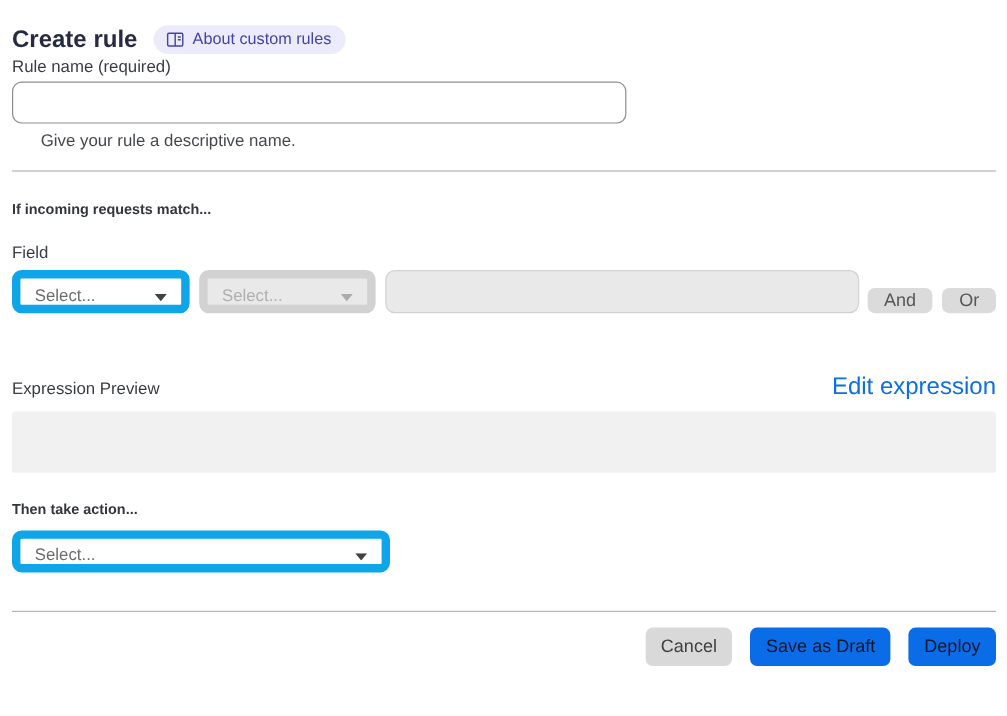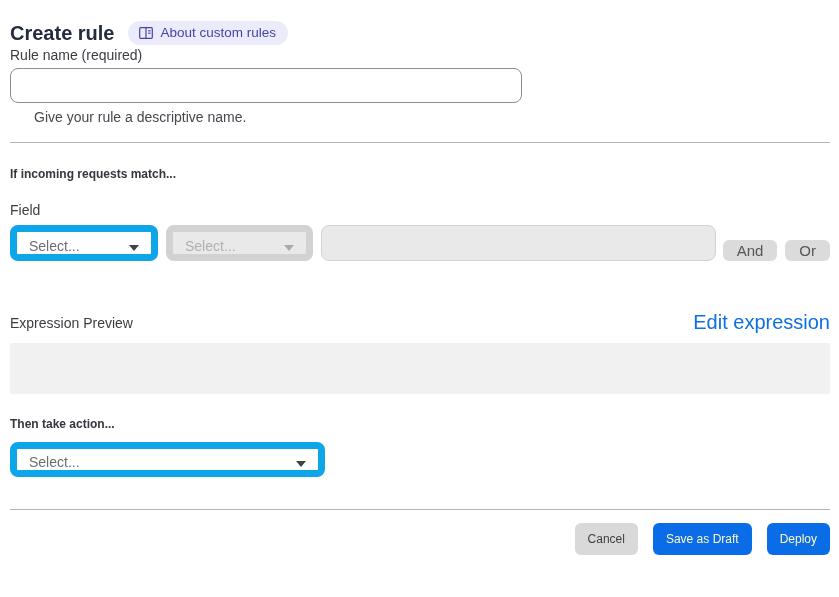--- a/index.html
+++ b/index.html
@@ -82,25 +82,25 @@
   .preview-header a{color:var(--link);text-decoration:none;cursor:pointer;font-size:20px;}
   .preview-box{margin-top:9px;height:51px;background:var(--preview-bg);border-radius:2px;}
 
   
   .choose-label{display:block;margin-top:16px;font-size:14px;line-height:16px;color:#3a3d42;}
   .action-select{margin-top:9px;width:315px;height:35px;}
 
   
   .footer{display:flex;justify-content:flex-end;align-items:center;gap:15px;margin-top:13px;}
   .btn{
-    height:32px;border:none;border-radius:6px;font-family:inherit;font-size:12px;
+    height:32px;border:none;border-radius:6px;font-family:inherit;font-size:15px;
     padding:0 13px;cursor:pointer;line-height:32px;
   }
   .btn.gray{background:#d9d9d9;color:#3f3f3f;}
-  .btn.blue{background:var(--primary);color:#fef9c3;}
+  .btn.blue{background:var(--primary);color:#0f172a;}
 </style>
 </head>
 <body>
 
 <div class="page">
 
   <div class="header">
     <h1>Create rule</h1>
     <a class="badge">
       <span>

